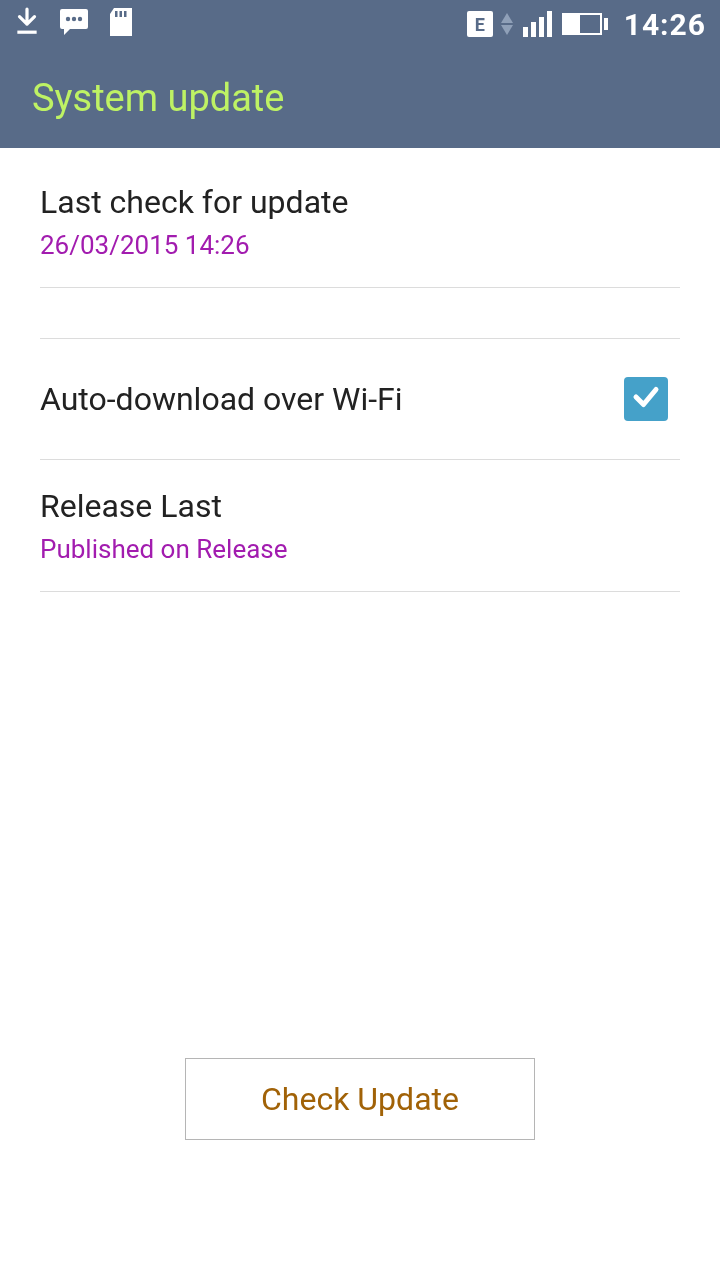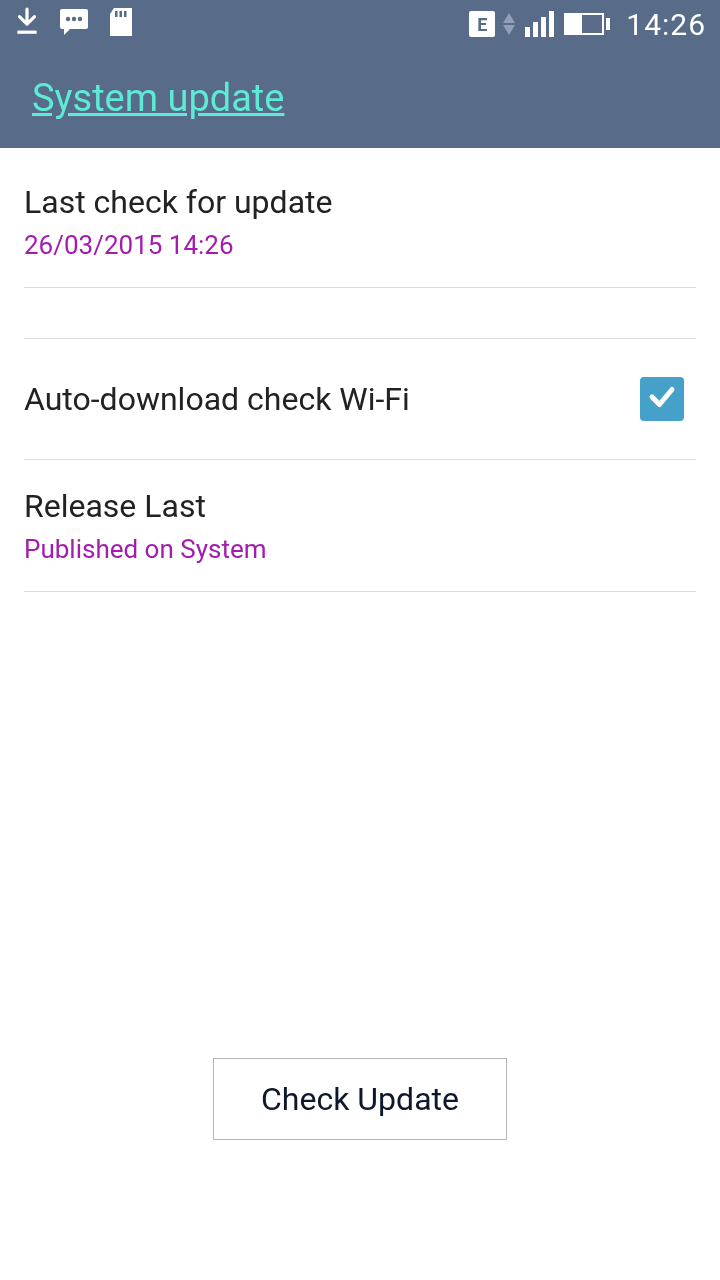--- a/index.html
+++ b/index.html
@@ -10,39 +10,38 @@
     height: 48px;
     background: #586b88;
     display: flex;
     align-items: center;
     justify-content: space-between;
     padding: 0 14px;
     color: #ffffff;
   }
   .status-left { display: flex; align-items: center; gap: 18px; }
   .status-right { display: flex; align-items: center; gap: 10px; }
-  .status-right .time { font-size: 30px; font-weight: 400; letter-spacing: 1px; margin-left: 6px; }
+  .status-right .time { font-size: 30px; font-weight: 700; letter-spacing: 1px; margin-left: 6px; }
 
   
   .app-header {
     height: 100px;
     background: #586b88;
     display: flex;
     align-items: center;
     padding: 0 32px;
   }
   .app-header .title {
-    color: #5eead4;
+    color: #bef264;
     font-size: 38px;
     font-weight: 400;
-    text-decoration: underline;
-  }
-
-  
-  .list { padding: 0 24px; }
+  }
+
+  
+  .list { padding: 0 40px; }
   .row {
     padding: 26px 0 24px 0;
     border-bottom: 1px solid #dcdcdc;
   }
   .row:first-child { padding-top: 34px; }
   .row .title {
     font-size: 32px;
     color: #222;
     line-height: 1.25;
   }
@@ -76,25 +75,25 @@
 
   
   .footer {
     position: absolute;
     width: 720px;
     bottom: 140px;
     display: flex;
     justify-content: center;
   }
   .check-btn {
-    width: 294px;
+    width: 350px;
     height: 82px;
     border: 1px solid #b5b5b5;
     background: #ffffff;
-    color: #0f172a;
+    color: #a16207;
     font-size: 32px;
     display: flex;
     align-items: center;
     justify-content: center;
   }
 
   
   .signal { display: flex; align-items: flex-end; gap: 3px; height: 26px; }
   .signal .b { width: 5px; background: #ffffff; }
   .signal .b1 { height: 10px; } .signal .b2 { height: 15px; }
@@ -180,32 +179,32 @@
 
   <div class="row">
     <div class="title">Last check for update</div>
     <div class="sub">26/03/2015 14:26</div>
   </div>
 
   <div class="row">
   </div>
 
   <div class="row toggle">
-    <div class="title">Auto-download check Wi-Fi</div>
+    <div class="title">Auto-download over Wi-Fi</div>
     <div class="checkbox">
       <span>
         <svg width="30" height="30" viewBox="0 0 24 24">
             <path d="M4 12 L10 18 L20 6" stroke="#fff" stroke-width="4" fill="none" stroke-linecap="round" stroke-linejoin="round"></path>
           </svg>
       </span>
     </div>
   </div>
 
   <div class="row">
     <div class="title">Release Last</div>
-    <div class="sub">Published on System</div>
+    <div class="sub">Published on Release</div>
   </div>
 
 </div>
 
 <div class="footer">
   <div class="check-btn">Check Update</div>
 </div>
 
 </body></html>

